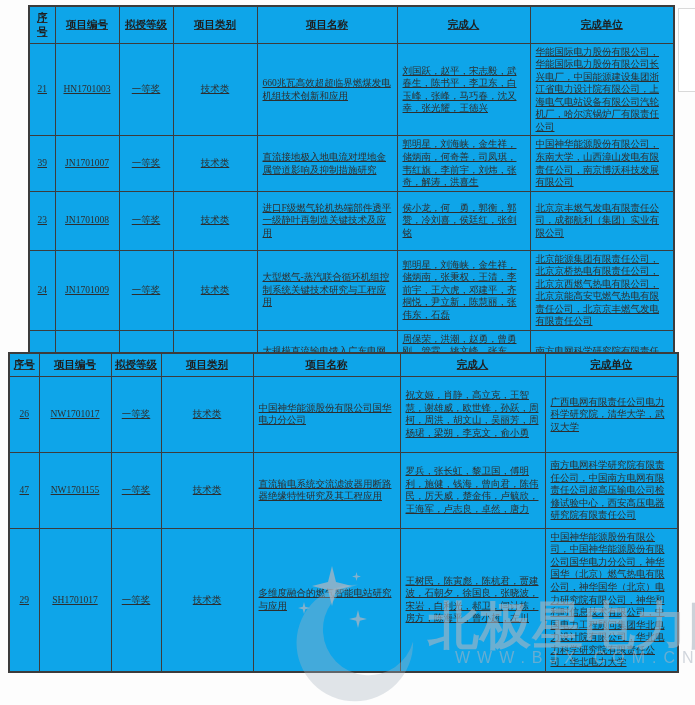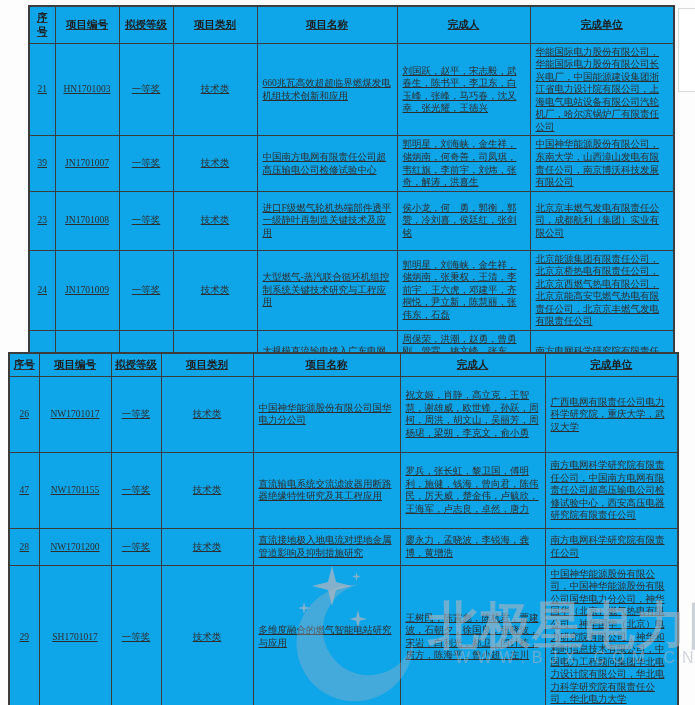--- a/index.html
+++ b/index.html
@@ -98,21 +98,21 @@
         <td class="c">技术类</td>
         <td class="l">660兆瓦高效超超临界燃煤发电机组技术创新和应用</td>
         <td class="l">刘国跃，赵平，宋志毅，武春生，陈书平，李卫东，白玉峰，张峰，马巧春，沈又幸，张光耀，王德兴</td>
         <td class="l">华能国际电力股份有限公司，华能国际电力股份有限公司长兴电厂，中国能源建设集团浙江省电力设计院有限公司，上海电气电站设备有限公司汽轮机厂，哈尔滨锅炉厂有限责任公司</td>
       </tr>
       <tr class="r1">
         <td class="c">39</td>
         <td class="c">JN1701007</td>
         <td class="c">一等奖</td>
         <td class="c">技术类</td>
-        <td class="l">中国南方电网有限责任公司超高压输电公司检修试验中心</td>
+        <td class="l">直流接地极入地电流对埋地金属管道影响及抑制措施研究</td>
         <td class="l">郭明星，刘海峡，金生祥，储炳南，何奇善，司凤琪，韦红旗，李前宇，刘炜，张奇，解涛，洪喜生</td>
         <td class="l">中国神华能源股份有限公司，东南大学，山西漳山发电有限责任公司，南京博沃科技发展有限公司</td>
       </tr>
       <tr class="r2">
         <td class="c">23</td>
         <td class="c">JN1701008</td>
         <td class="c">一等奖</td>
         <td class="c">技术类</td>
         <td class="l">进口F级燃气轮机热端部件透平一级静叶再制造关键技术及应用</td>
         <td class="l">侯小龙，何　勇，郭衡，郭赞，冷刘喜，侯廷红，张剑铭</td>
@@ -161,39 +161,30 @@
       </tr>
     </thead>
     <tbody>
       <tr class="r0">
         <td class="c">26</td>
         <td class="c">NW1701017</td>
         <td class="c">一等奖</td>
         <td class="c">技术类</td>
         <td class="l">中国神华能源股份有限公司国华电力分公司</td>
         <td class="l">祝文姬，肖静，高立克，王智慧，谢雄威，欧世锋，孙跃，周柯，周洪，胡文山，吴丽芳，周杨珺，梁朔，李克文，俞小勇</td>
-        <td class="l">广西电网有限责任公司电力科学研究院，重庆大学，武汉大学</td>
+        <td class="l">广西电网有限责任公司电力科学研究院，清华大学，武汉大学</td>
       </tr>
       <tr class="r1">
         <td class="c">47</td>
         <td class="c">NW1701155</td>
         <td class="c">一等奖</td>
         <td class="c">技术类</td>
         <td class="l">直流输电系统交流滤波器用断路器绝缘特性研究及其工程应用</td>
         <td class="l">罗兵，张长虹，黎卫国，傅明利，施健，钱海，曾向君，陈伟民，厉天威，楚金伟，卢毓欣，王海军，卢志良，卓然，唐力</td>
         <td class="l">南方电网科学研究院有限责任公司，中国南方电网有限责任公司超高压输电公司检修试验中心，西安高压电器研究院有限责任公司</td>
-      </tr>
-      <tr class="r2">
-        <td class="c">28</td>
-        <td class="c">NW1701200</td>
-        <td class="c">一等奖</td>
-        <td class="c">技术类</td>
-        <td class="l">直流接地极入地电流对埋地金属管道影响及抑制措施研究</td>
-        <td class="l">廖永力，孟晓波，李锐海，龚博，黄增浩</td>
-        <td class="l">南方电网科学研究院有限责任公司</td>
       </tr>
       <tr class="r3">
         <td class="c">29</td>
         <td class="c">SH1701017</td>
         <td class="c">一等奖</td>
         <td class="c">技术类</td>
         <td class="l">多维度融合的燃气智能电站研究与应用</td>
         <td class="l">王树民，陈寅彪，陈杭君，贾建波，石朝夕，徐国良，张晓波，宋岩，白利光，郝卫，闫计栋，房方，陈海平，曾小超，左川</td>
         <td class="l">中国神华能源股份有限公司，中国神华能源股份有限公司国华电力分公司，神华国华（北京）燃气热电有限公司，神华国华（北京）电力研究院有限公司，神华和利时信息技术有限公司，中国电力工程顾问集团华北电力设计院有限公司，华北电力科学研究院有限责任公司，华北电力大学</td>
       </tr>

